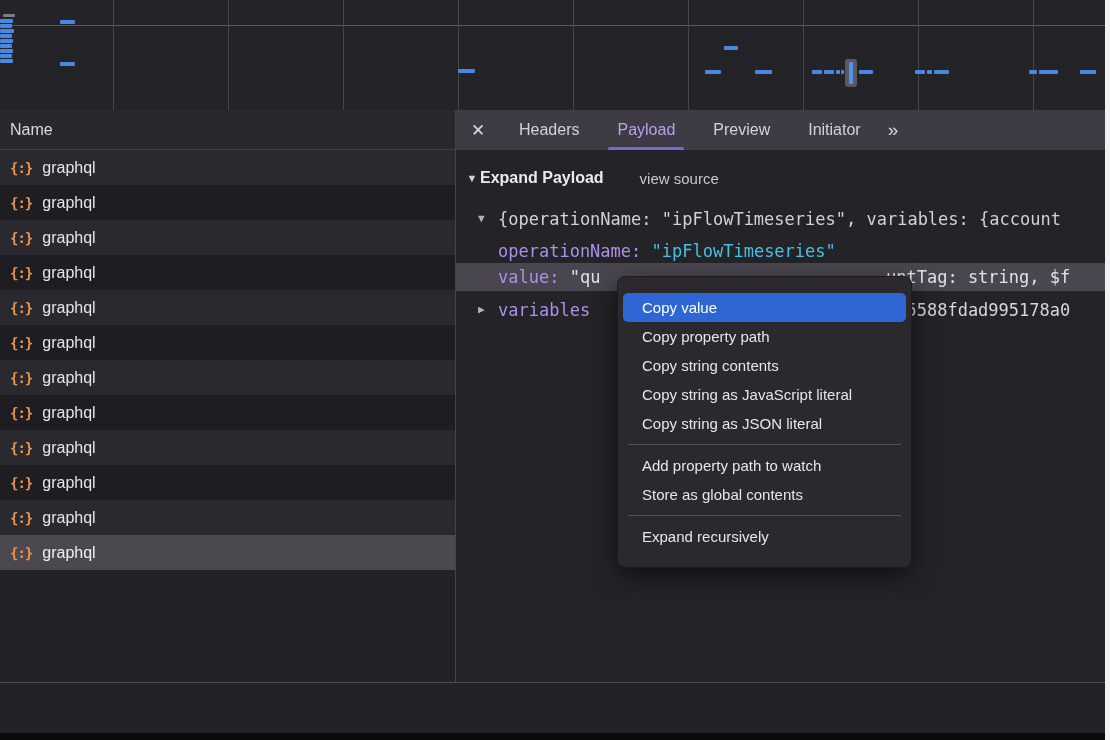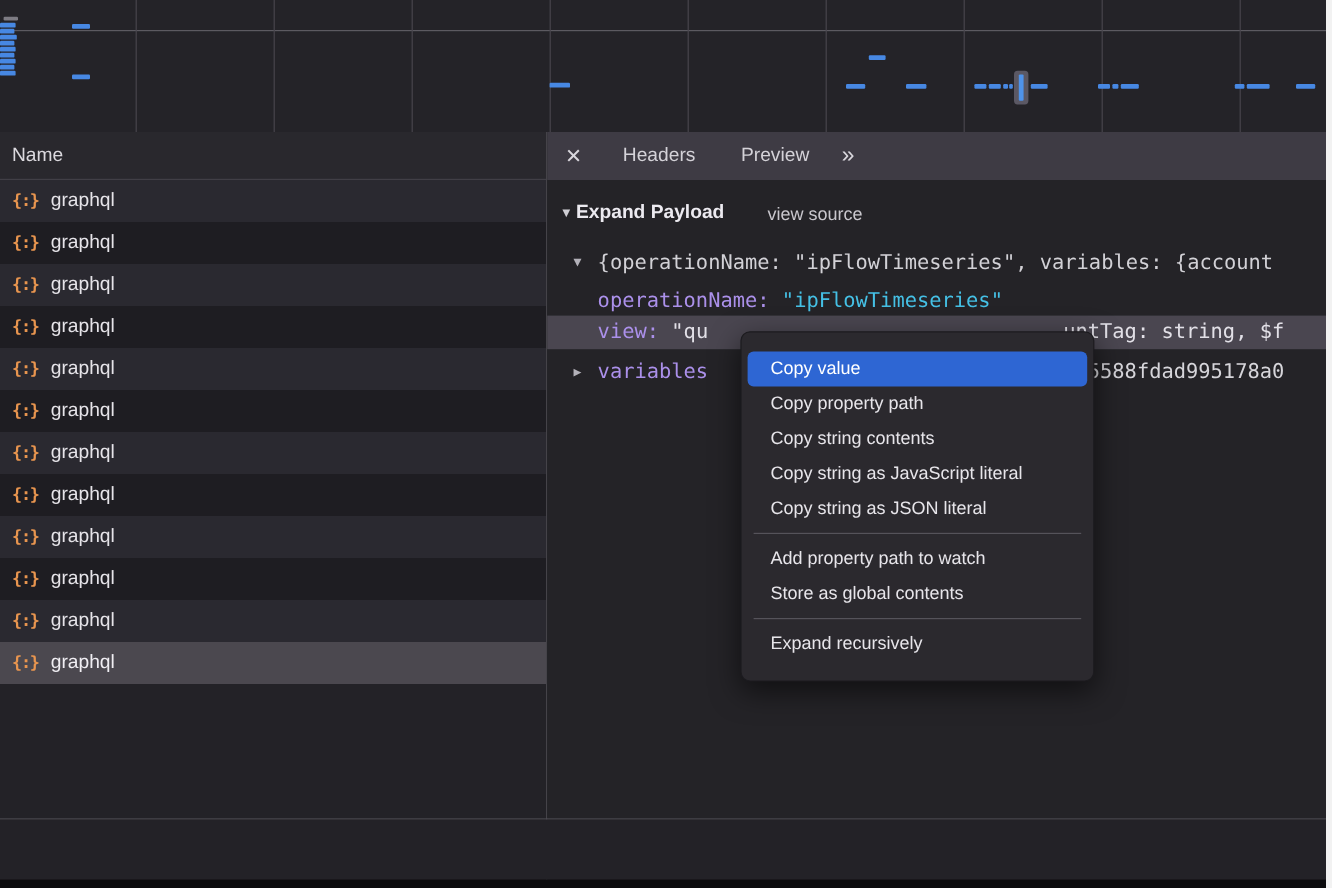--- a/index.html
+++ b/index.html
@@ -161,42 +161,44 @@
       </div>
   </div>
 
   <div class="v-divider"></div>
 
   <div class="right-pane">
     <div class="tab-bar">
       <div class="tab-close">✕</div>
       <div class="tab-strip" id="tabs-host">
           <div class="tab">Headers</div>
+          <div class="tab selected">Payload</div>
           <div class="tab">Preview</div>
+          <div class="tab">Initiator</div>
         </div>
       <div class="tab-overflow">»</div>
     </div>
 
     <div class="pl-header">
       <span class="tri">▼</span>
       <span class="pl-title">Expand Payload</span>
       <span class="view-source">view source</span>
     </div>
 
     <div class="tree-line mono" style="top:95px;">
       <span class="tl-arrow">▼</span>
       <span class="tl-text">{operationName: "ipFlowTimeseries", variables: {account</span>
     </div>
 
     <div class="tree-line mono" style="top:127px;">
       <span class="tl-text"><span class="key">operationName:</span> <span class="str">"ipFlowTimeseries"</span></span>
     </div>
 
     <div class="tree-line mono hl-row" style="top:153px;">
-      <span class="tl-text"><span class="key">view:</span> <span class="lit">"qu</span></span>
+      <span class="tl-text"><span class="key">value:</span> <span class="lit">"qu</span></span>
       <span class="tl-right">untTag: string, $f</span>
     </div>
 
     <div class="tree-line mono" style="top:186px;">
       <span class="tl-arrow">▶</span>
       <span class="tl-text"><span class="key">variables</span></span>
       <span class="tl-right" style="color:#d6d5da;">ee5588fdad995178a0</span>
     </div>
   </div>
 

